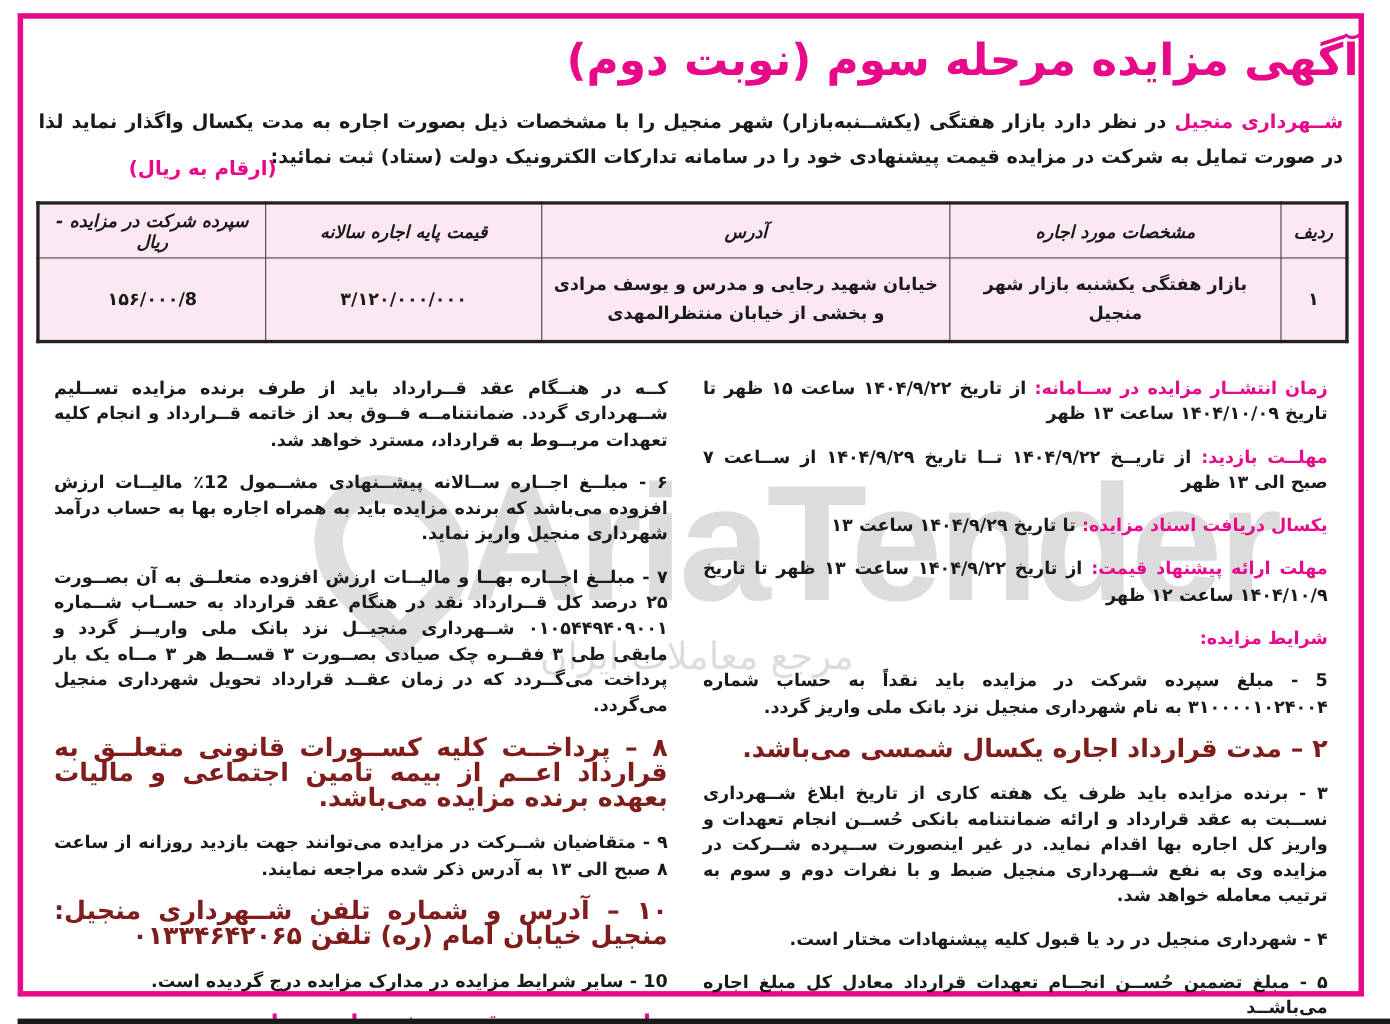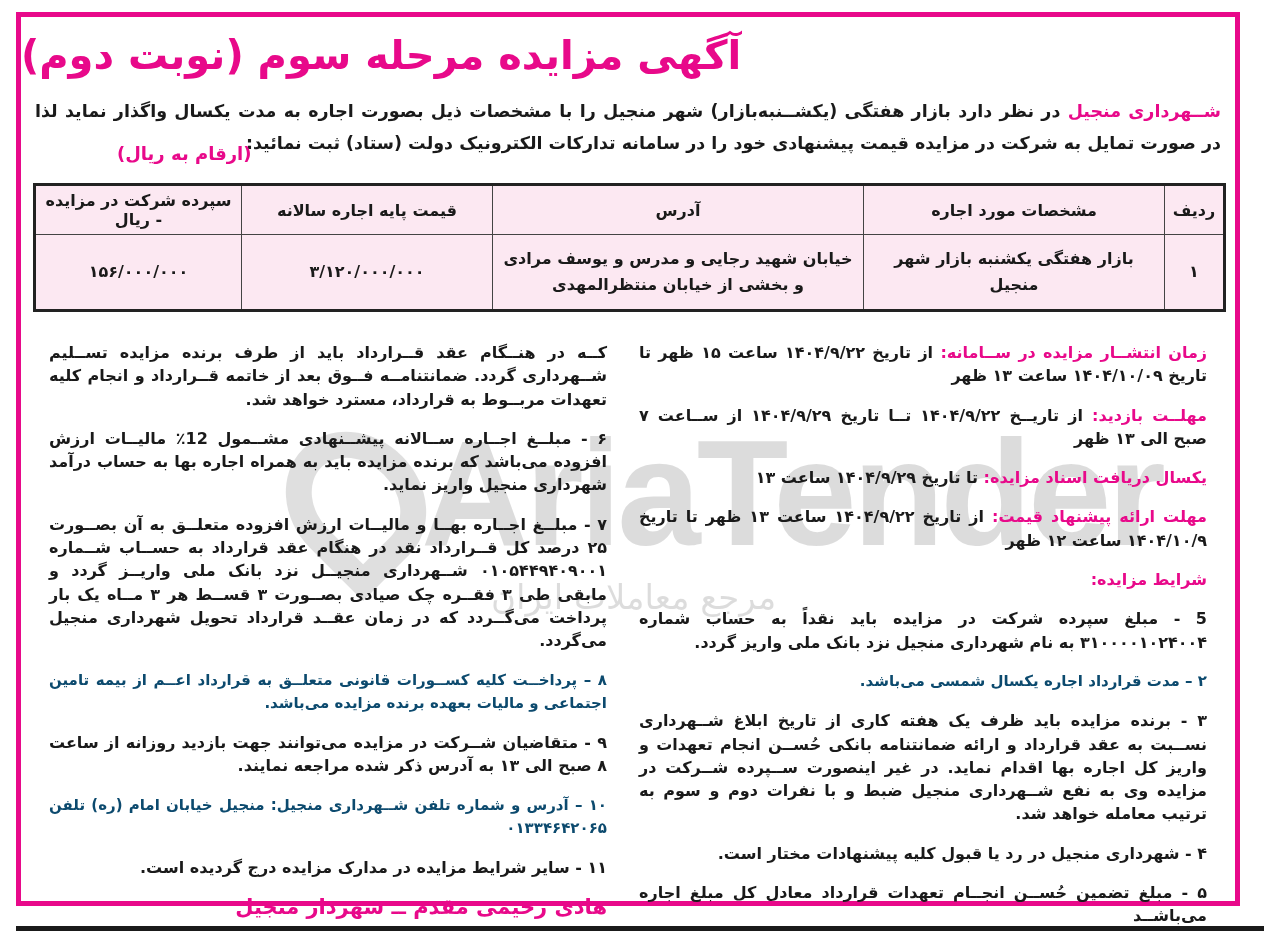--- a/index.html
+++ b/index.html
@@ -1,40 +1,40 @@
 <!DOCTYPE html>
 <html><head>
 <meta charset="utf-8">
 <style>
   html, body { margin: 0; padding: 0; background: #ffffff; }
   body { width: 1264px; height: 931px; position: relative; overflow: hidden;
          font-family: "DejaVu Sans", sans-serif; color: #1a1a1a; }
   .frame { position: absolute; left: 16px; top: 12px; width: 1224px; height: 894px;
            border: 5px solid #e8098a; box-sizing: border-box; background: #fff; }
   .bottom-bar { position: absolute; left: 16px; right: 0; top: 926px; height: 6px; background: #1a1a1a; }
-  .title { position: absolute; top: 8px; left: 0; right: 0; text-align: left;
+  .title { position: absolute; top: 8px; left: 0; right: 0; text-align: right;
            color: #e8098a; font-weight: bold; font-size: 40px; line-height: 60px; direction: rtl; }
   .intro { position: absolute; top: 78px; left: 14px; right: 14px; direction: rtl;
            font-size: 17.5px; font-weight: bold; line-height: 32px; text-align: justify; }
   .pink { color: #e8098a; }
   .rial-note { position: absolute; top: 126px; left: 96px; color: #e8098a; font-weight: bold;
                font-size: 18px; direction: rtl; }
   table.items { position: absolute; top: 166px; left: 12px; width: 1193px; border-collapse: collapse;
                 direction: rtl; background: #fce8f2; border: 3px solid #222; }
   table.items th, table.items td { border: 1px solid #444; text-align: center; font-weight: bold;
                  font-size: 16px; padding: 0 6px; }
-  table.items th { height: 48px; }
+  table.items th { height: 48px; font-style: italic; }
   table.items td { height: 74px; line-height: 26px; }
   .col { position: absolute; top: 308px; direction: rtl; font-size: 16px; font-weight: bold;
          line-height: 23.3px; text-align: justify; }
   .col-right { right: 12px; width: 600px; }
   .col-left { left: 12px; width: 590px; }
   .col p { margin: 16px; }
   .lbl { color: #e8098a; }
-  .pinkline { color: #0c4a6e; font-size: 15px; }
+  .pinkline { color: #7f1d1d; font-size: 23px; }
   .signature { color: #e8098a; font-size: 21px; margin-top: 2px !important; }
   .watermark { position: absolute; left: 270px; top: 360px; width: 720px; height: 220px;
                pointer-events: none; opacity: 0.18; direction: ltr; margin-top: 40px; }
   .wm-logo { position: absolute; left: 0; top: 10px; width: 130px; height: 150px;
              border: 26px solid #555; border-radius: 50% 50% 50% 0; box-sizing: border-box; transform: rotate(-45deg); }
   .wm-text { position: absolute; left: 130px; top: -10px; font-size: 150px; font-weight: bold; color: #444;
              font-family: "Liberation Sans", sans-serif; letter-spacing: -4px; }
   .wm-sub { position: absolute; left: 200px; top: 160px; font-size: 34px; color: #444; direction: rtl; letter-spacing: 8px; }
 </style>
 </head>
@@ -64,21 +64,21 @@
         <th style="width:238px">قیمت پایه اجاره سالانه</th>
         <th>سپرده شرکت در مزایده - ریال</th>
       </tr>
     </thead>
     <tbody>
       <tr>
         <td>۱</td>
         <td>بازار هفتگی یکشنبه بازار شهر منجیل</td>
         <td>خیابان شهید رجایی و مدرس و یوسف مرادی و بخشی از خیابان منتظرالمهدی</td>
         <td>۳/۱۲۰/۰۰۰/۰۰۰</td>
-        <td>۱۵۶/۰۰۰/۰۰۰</td>
+        <td>۱۵۶/۰۰۰/8</td>
       </tr>
     </tbody>
   </table>
 
   <div class="col col-right">
     <p><span class="lbl">زمان انتشــار مزایده در ســامانه:</span><span> از تاریخ ۱۴۰۴/۹/۲۲ ساعت ۱۵ ظهر تا تاریخ ۱۴۰۴/۱۰/۰۹ ساعت ۱۳ ظهر</span></p>
     <p><span class="lbl">مهلــت بازدید:</span><span> از تاریــخ ۱۴۰۴/۹/۲۲ تــا تاریخ ۱۴۰۴/۹/۲۹ از ســاعت ۷ صبح الی ۱۳ ظهر</span></p>
     <p><span class="lbl">یکسال دریافت اسناد مزایده:</span><span> تا تاریخ ۱۴۰۴/۹/۲۹ ساعت ۱۳</span></p>
     <p><span class="lbl">مهلت ارائه پیشنهاد قیمت:</span><span> از تاریخ ۱۴۰۴/۹/۲۲ ساعت ۱۳ ظهر تا تاریخ ۱۴۰۴/۱۰/۹ ساعت ۱۲ ظهر</span></p>
     <p class="lbl">شرایط مزایده:</p>
@@ -89,18 +89,18 @@
     <p>۵ - مبلغ تضمین حُســن انجــام تعهدات قرارداد معادل کل مبلغ اجاره می‌باشــد</p>
   </div>
 
   <div class="col col-left">
     <p>کــه در هنــگام عقد قــرارداد باید از طرف برنده مزایده تســلیم شــهرداری گردد. ضمانتنامــه فــوق بعد از خاتمه قــرارداد و انجام کلیه تعهدات مربــوط به قرارداد، مسترد خواهد شد.</p>
     <p>۶ - مبلــغ اجــاره ســالانه پیشــنهادی مشــمول 12٪ مالیــات ارزش افزوده می‌باشد که برنده مزایده باید به همراه اجاره بها به حساب درآمد شهرداری منجیل واریز نماید.</p>
     <p>۷ - مبلــغ اجــاره بهــا و مالیــات ارزش افزوده متعلــق به آن بصــورت ۲۵ درصد کل قــرارداد نقد در هنگام عقد قرارداد به حســاب شــماره ۰۱۰۵۴۴۹۴۰۹۰۰۱ شــهرداری منجیــل نزد بانک ملی واریــز گردد و مابقی طی ۳ فقــره چک صیادی بصــورت ۳ قســط هر ۳ مــاه یک بار پرداخت می‌گــردد که در زمان عقــد قرارداد تحویل شهرداری منجیل می‌گردد.</p>
     <p class="pinkline">۸ – پرداخــت کلیه کســورات قانونی متعلــق به قرارداد اعــم از بیمه تامین اجتماعی و مالیات بعهده برنده مزایده می‌باشد.</p>
     <p>۹ - متقاضیان شــرکت در مزایده می‌توانند جهت بازدید روزانه از ساعت ۸ صبح الی ۱۳ به آدرس ذکر شده مراجعه نمایند.</p>
     <p class="pinkline">۱۰ – آدرس و شماره تلفن شــهرداری منجیل: منجیل خیابان امام (ره) تلفن ۰۱۳۳۴۶۴۲۰۶۵</p>
-    <p>۱۱ - سایر شرایط مزایده در مدارک مزایده درج گردیده است.</p>
+    <p>10 - سایر شرایط مزایده در مدارک مزایده درج گردیده است.</p>
     <p class="signature">هادی رحیمی مقدم ــ شهردار منجیل</p>
   </div>
 </div>
 
 <div class="bottom-bar"></div>
 
 </body></html>

